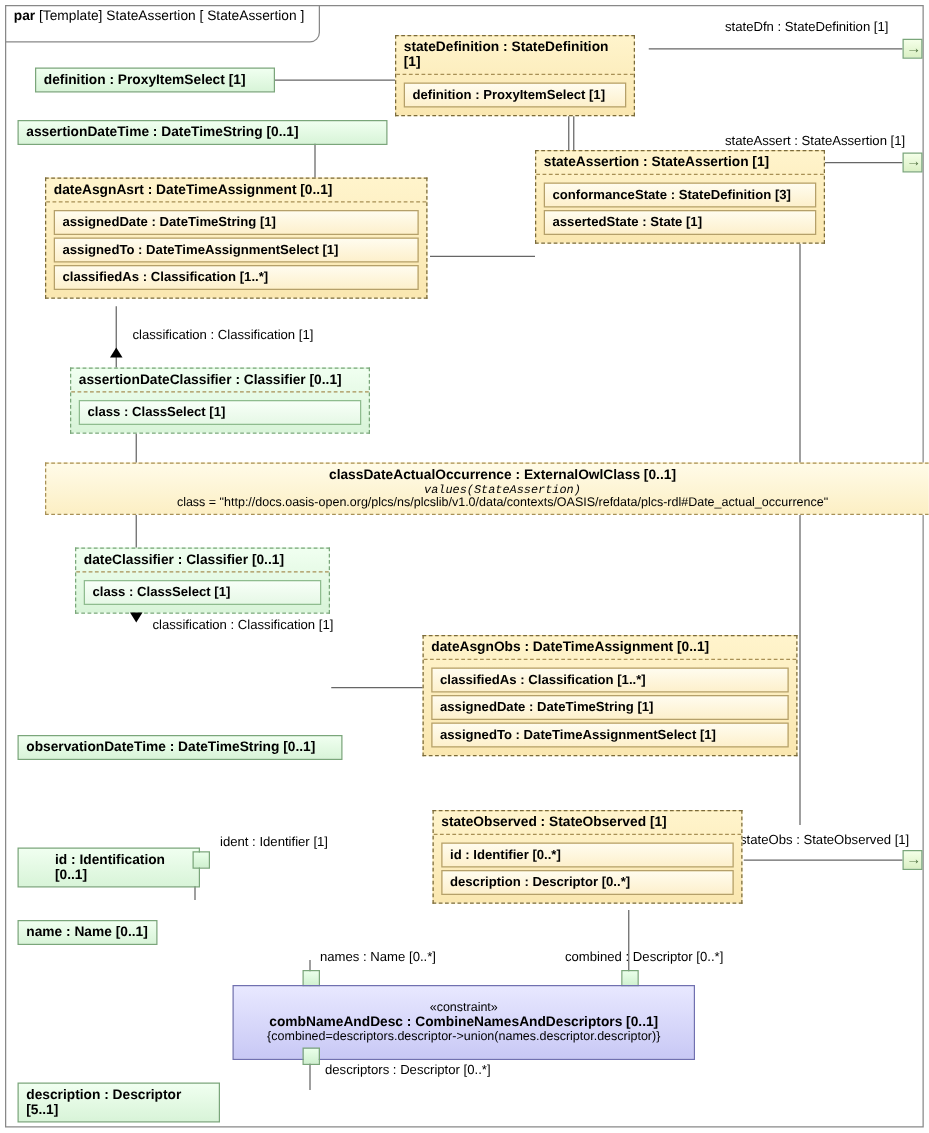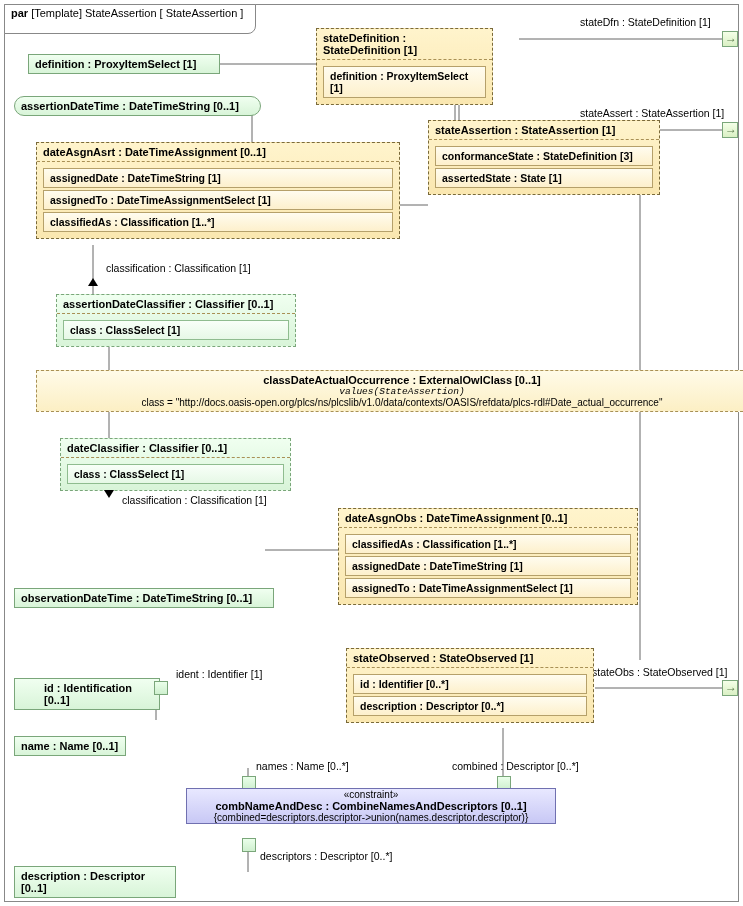--- a/index.html
+++ b/index.html
@@ -68,21 +68,21 @@
     border: 1px solid #7aa67a;
     position: absolute;
     width: 14px;
     height: 14px;
   }
   .purple {
     background: linear-gradient(180deg, #e8e8ff 0%, #c8c8f5 100%);
     border: 1px solid #7070b0;
     position: absolute;
     text-align: center;
-    padding: 0 8px;
+    padding: 12px 8px;
   }
   .purple .stereo { font-size: 10px; }
   .purple .title { font-weight: bold; font-size: 11px; }
   .purple .body { font-size: 10px; }
   .owl {
     position: absolute;
     background: linear-gradient(180deg, #fffbe8 0%, #fcefc4 100%);
     border: 1px dashed #a89055;
     text-align: center;
     padding: 3px 8px;
@@ -166,32 +166,32 @@
 <div class="port" style="left:722px;top:122px;"></div>
 <div class="label" style="left:580px;top:107px;">stateAssert : StateAssertion [1]</div>
 
 <div class="port" style="left:722px;top:680px;"></div>
 <div class="label" style="left:592px;top:666px;">stateObs : StateObserved [1]</div>
 
 <div class="block green no-hdr" style="left:28px;top:54px;width:192px;">
   <div class="hdr">definition : ProxyItemSelect [1]</div>
 </div>
 
-<div class="block dashed" style="left:316px;top:28px;width:177px;">
+<div class="block dashed" style="left:316px;top:28px;width:192px;">
   <div class="hdr">stateDefinition : StateDefinition [1]</div>
   <div class="compart">
     <div class="row">definition : ProxyItemSelect [1]</div>
   </div>
 </div>
 
-<div class="block green no-hdr" style="left:14px;top:96px;width:247px;border-radius:10px;">
+<div class="block green no-hdr" style="left:14px;top:96px;width:296px;">
   <div class="hdr">assertionDateTime : DateTimeString [0..1]</div>
 </div>
 
-<div class="block dashed" style="left:36px;top:142px;width:364px;">
+<div class="block dashed" style="left:36px;top:142px;width:306px;">
   <div class="hdr">dateAsgnAsrt : DateTimeAssignment [0..1]</div>
   <div class="compart">
     <div class="row">assignedDate : DateTimeString [1]</div>
     <div class="row">assignedTo : DateTimeAssignmentSelect [1]</div>
     <div class="row">classifiedAs : Classification [1..*]</div>
   </div>
 </div>
 
 <div class="block dashed" style="left:428px;top:120px;width:232px;">
   <div class="hdr">stateAssertion : StateAssertion [1]</div>
@@ -210,21 +210,21 @@
     <div class="row">class : ClassSelect [1]</div>
   </div>
 </div>
 
 <div class="owl" style="left:36px;top:370px;width:732px;">
   <div class="title">classDateActualOccurrence : ExternalOwlClass [0..1]</div>
   <div class="sub">values(StateAssertion)</div>
   <div class="val">class = "http://docs.oasis-open.org/plcs/ns/plcslib/v1.0/data/contexts/OASIS/refdata/plcs-rdl#Date_actual_occurrence"</div>
 </div>
 
-<div class="block green dashed" style="left:60px;top:438px;width:231px;">
+<div class="block green dashed" style="left:60px;top:438px;width:204px;">
   <div class="hdr">dateClassifier : Classifier [0..1]</div>
   <div class="compart">
     <div class="row">class : ClassSelect [1]</div>
   </div>
 </div>
 
 <div class="arrow-head" style="left:104px;top:490px;transform:rotate(180deg);"></div>
 <div class="label" style="left:122px;top:494px;">classification : Classification [1]</div>
 
 <div class="block dashed" style="left:338px;top:508px;width:300px;">
@@ -267,14 +267,14 @@
 <div class="purple" style="left:186px;top:788px;width:370px;">
   <div class="stereo">«constraint»</div>
   <div class="title">combNameAndDesc : CombineNamesAndDescriptors [0..1]</div>
   <div class="body">{combined=descriptors.descriptor-&gt;union(names.descriptor.descriptor)}</div>
 </div>
 
 <div class="greenport" style="left:242px;top:838px;"></div>
 <div class="label" style="left:260px;top:850px;">descriptors : Descriptor [0..*]</div>
 
 <div class="block green no-hdr" style="left:14px;top:866px;width:162px;">
-  <div class="hdr">description : Descriptor [0..1]</div>
+  <div class="hdr">description : Descriptor [5..1]</div>
 </div>
 
 </body></html>

